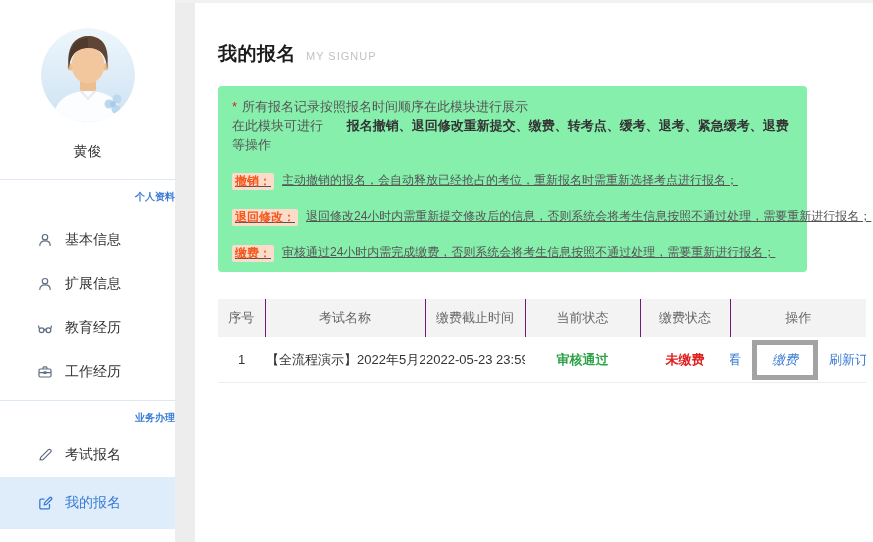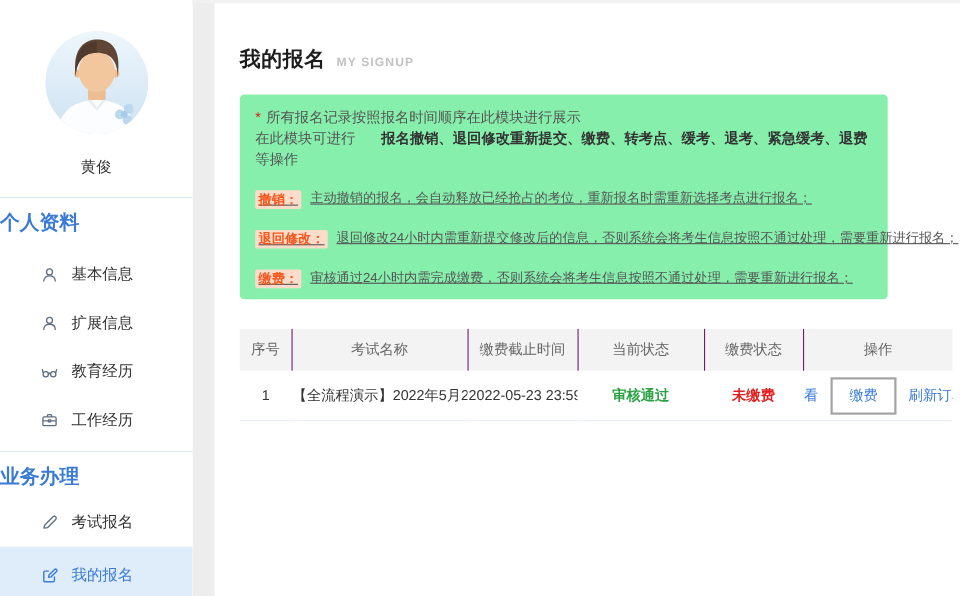--- a/index.html
+++ b/index.html
@@ -8,52 +8,52 @@
     background:#ffffff;
     font-family:"Liberation Sans","DejaVu Sans",sans-serif;
     -webkit-font-smoothing:antialiased;
   }
   
   .sidebar{position:absolute;left:0;top:0;width:175px;height:542px;background:#fff;z-index:2;}
   .avatar-wrap{width:94px;height:94px;margin:28px auto 0;border-radius:50%;overflow:hidden;}
   .user-name{margin-top:21px;text-align:center;font-size:14px;font-weight:normal;color:#333;height:16px;line-height:16px;}
   .side-divider{height:1px;background:#dde8f3;margin-top:20px;}
   .side-divider.second{margin-top:6px;}
-  .section-title{padding:10px 0 14px;text-align:left;font-size:18px;font-weight:bold;color:#3a7bd5;}
+  .section-title{padding:10px 0 14px;text-align:right;font-size:10px;font-weight:bold;color:#3a7bd5;}
   .section-title.biz{padding:10px 0 8px;}
   .menu-item{height:44px;display:flex;align-items:center;padding-left:37px;font-size:14px;color:#333;cursor:pointer;}
   .menu-item .mi-icon{width:16px;height:16px;margin-right:12px;color:#5f6e82;display:inline-flex;}
   .menu-item.active{height:52px;background:#dfecfa;color:#3a7bd5;}
   .menu-item.active .mi-icon{color:#3a7bd5;}
   
   .strip{position:absolute;left:175px;top:0;width:20px;height:542px;background:#ededed;z-index:1;}
   .topline{position:absolute;left:175px;top:0;width:698px;height:3px;background:#f1f1f1;z-index:3;}
   
   .main{position:absolute;left:195px;top:0;width:678px;height:542px;background:#fff;box-sizing:border-box;padding-left:23px;}
   .title-row{margin-top:41px;display:flex;align-items:baseline;}
   .page-title{font-size:19px;font-weight:bold;color:#1d1d1d;letter-spacing:.5px;}
-  .page-subtitle{font-size:11px;color:#c2c2c2;letter-spacing:1px;margin-left:10px;font-weight:bold;}
+  .page-subtitle{font-size:11px;color:#c2c2c2;letter-spacing:1px;margin-left:10px;}
   .notice{margin-top:19px;width:589px;box-sizing:border-box;background:#86efac;border-radius:4px;padding:11px 14px 10px;}
   .n-line{font-size:13px;color:#555;line-height:19px;}
   .star{color:#e02020;margin-right:5px;}
   .n-line b{color:#333;margin-left:20px;}
   .tips{margin-top:7px;}
   .tip{display:flex;align-items:flex-end;font-size:12px;color:#555;line-height:20px;margin-top:16px;white-space:nowrap;text-decoration:underline;}
   .tip-tag{flex:none;background:#fbdccb;color:#f4561c;font-weight:bold;font-size:12px;line-height:17px;padding:0 3px;border-radius:2px;margin-right:8px;}
   
   table.signup{margin-top:27px;width:648px;border-collapse:collapse;table-layout:fixed;}
   table.signup th{height:36px;background:#f3f3f3;color:#666;font-weight:normal;font-size:13px;border-right:1px solid #701a75;}
   table.signup th:last-child{border-right:none;text-align:center;}
   table.signup td{height:43px;text-align:center;font-size:13px;color:#333;border-bottom:1px solid #eaeef4;overflow:hidden;white-space:nowrap;}
   .status-pass{color:#2ba245;font-weight:bold;}
   .status-unpaid{color:#e01f1f;font-weight:bold;}
   .actions{display:flex;align-items:center;justify-content:center;}
   .action-link{color:#3a7bd5;cursor:pointer;margin:0 7px;}
   .action-sep{width:1px;height:13px;background:#d8d8d8;}
-  .annot-box{border:2px solid #a3a3a3;padding:6px 15px;margin:0 4px;display:inline-block;}
+  .annot-box{border:5px solid #a3a3a3;padding:6px 15px;margin:0 4px;display:inline-block;font-style:italic;}
   .annot-box .action-link{margin:0;}
 </style>
 </head>
 <body>
 
 <aside class="sidebar">
   <div class="avatar-wrap">
     <svg width="94" height="94" viewBox="0 0 94 94">
       <defs>
         <linearGradient id="avbg" x1="0" y1="0" x2="0" y2="1">

